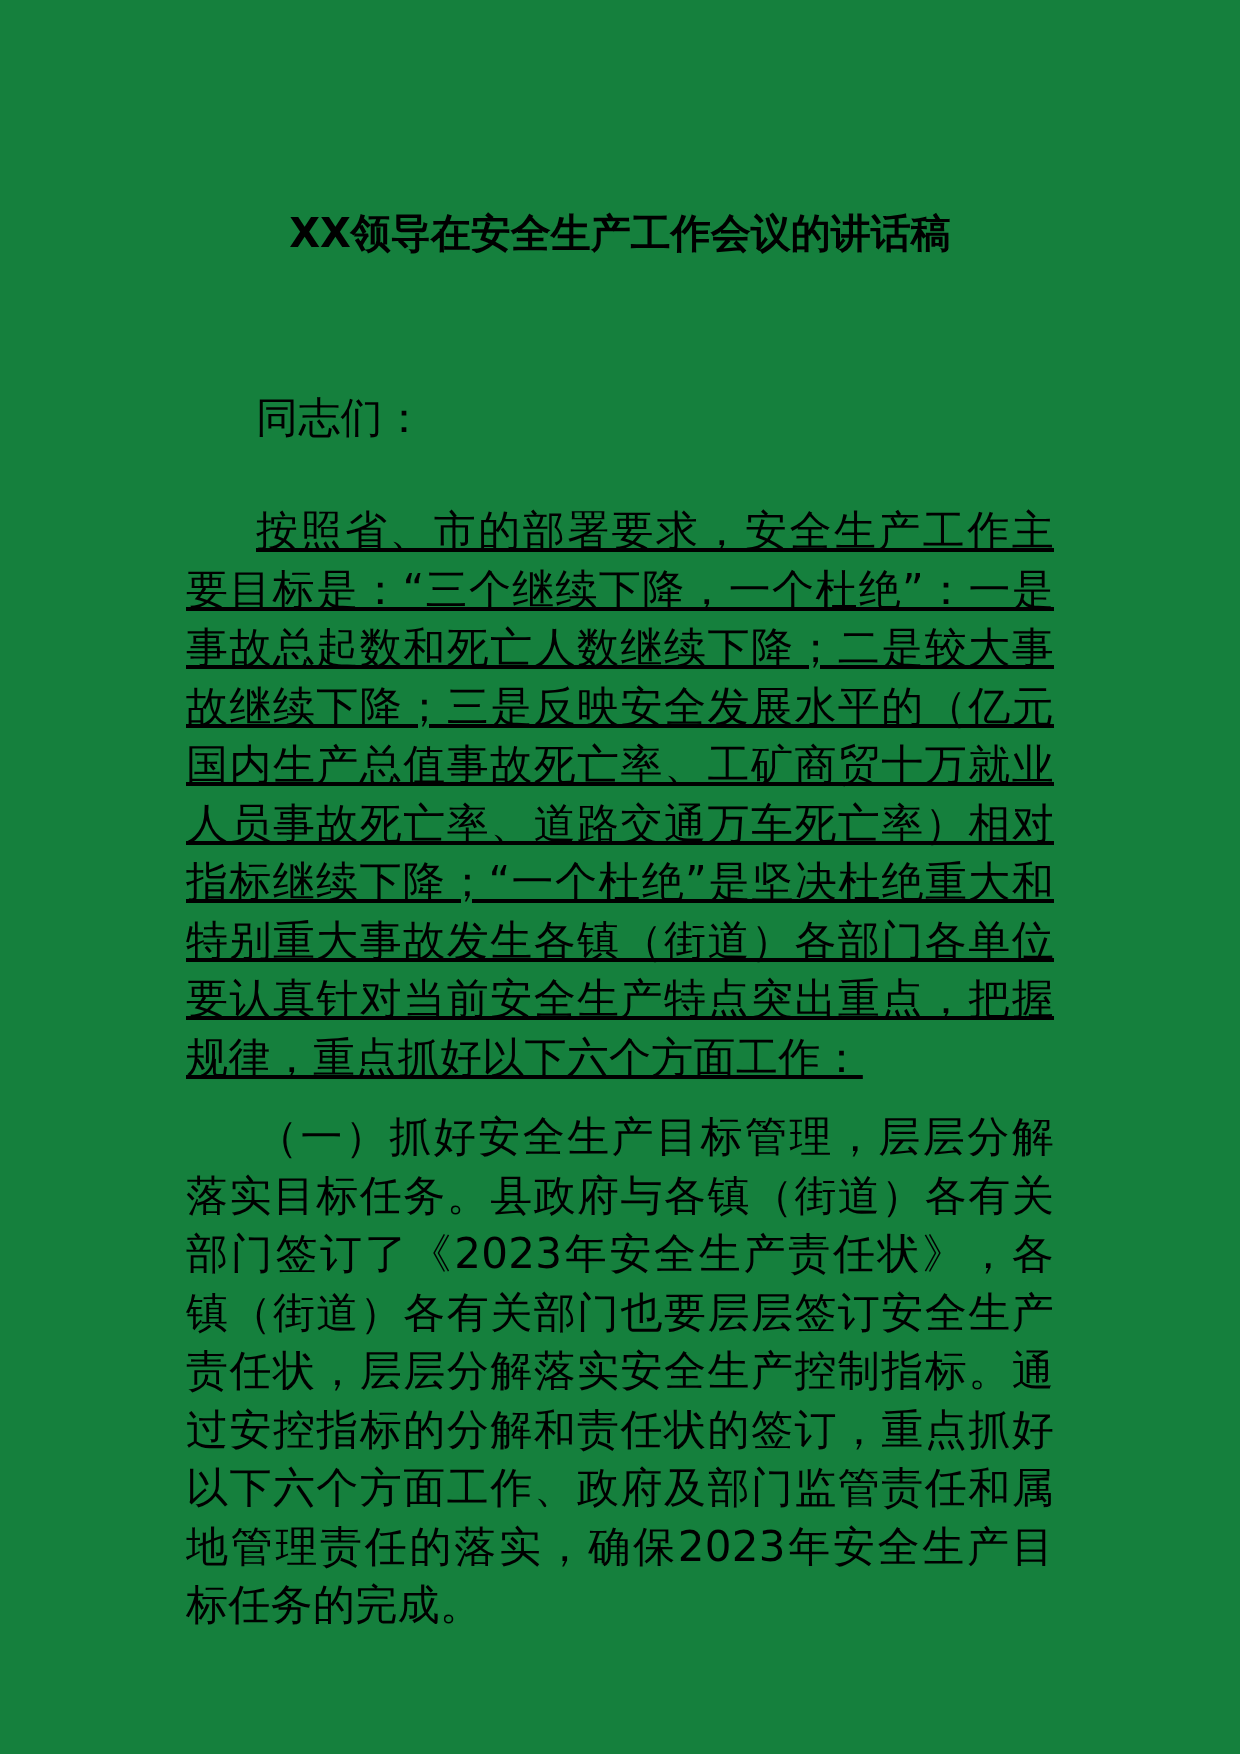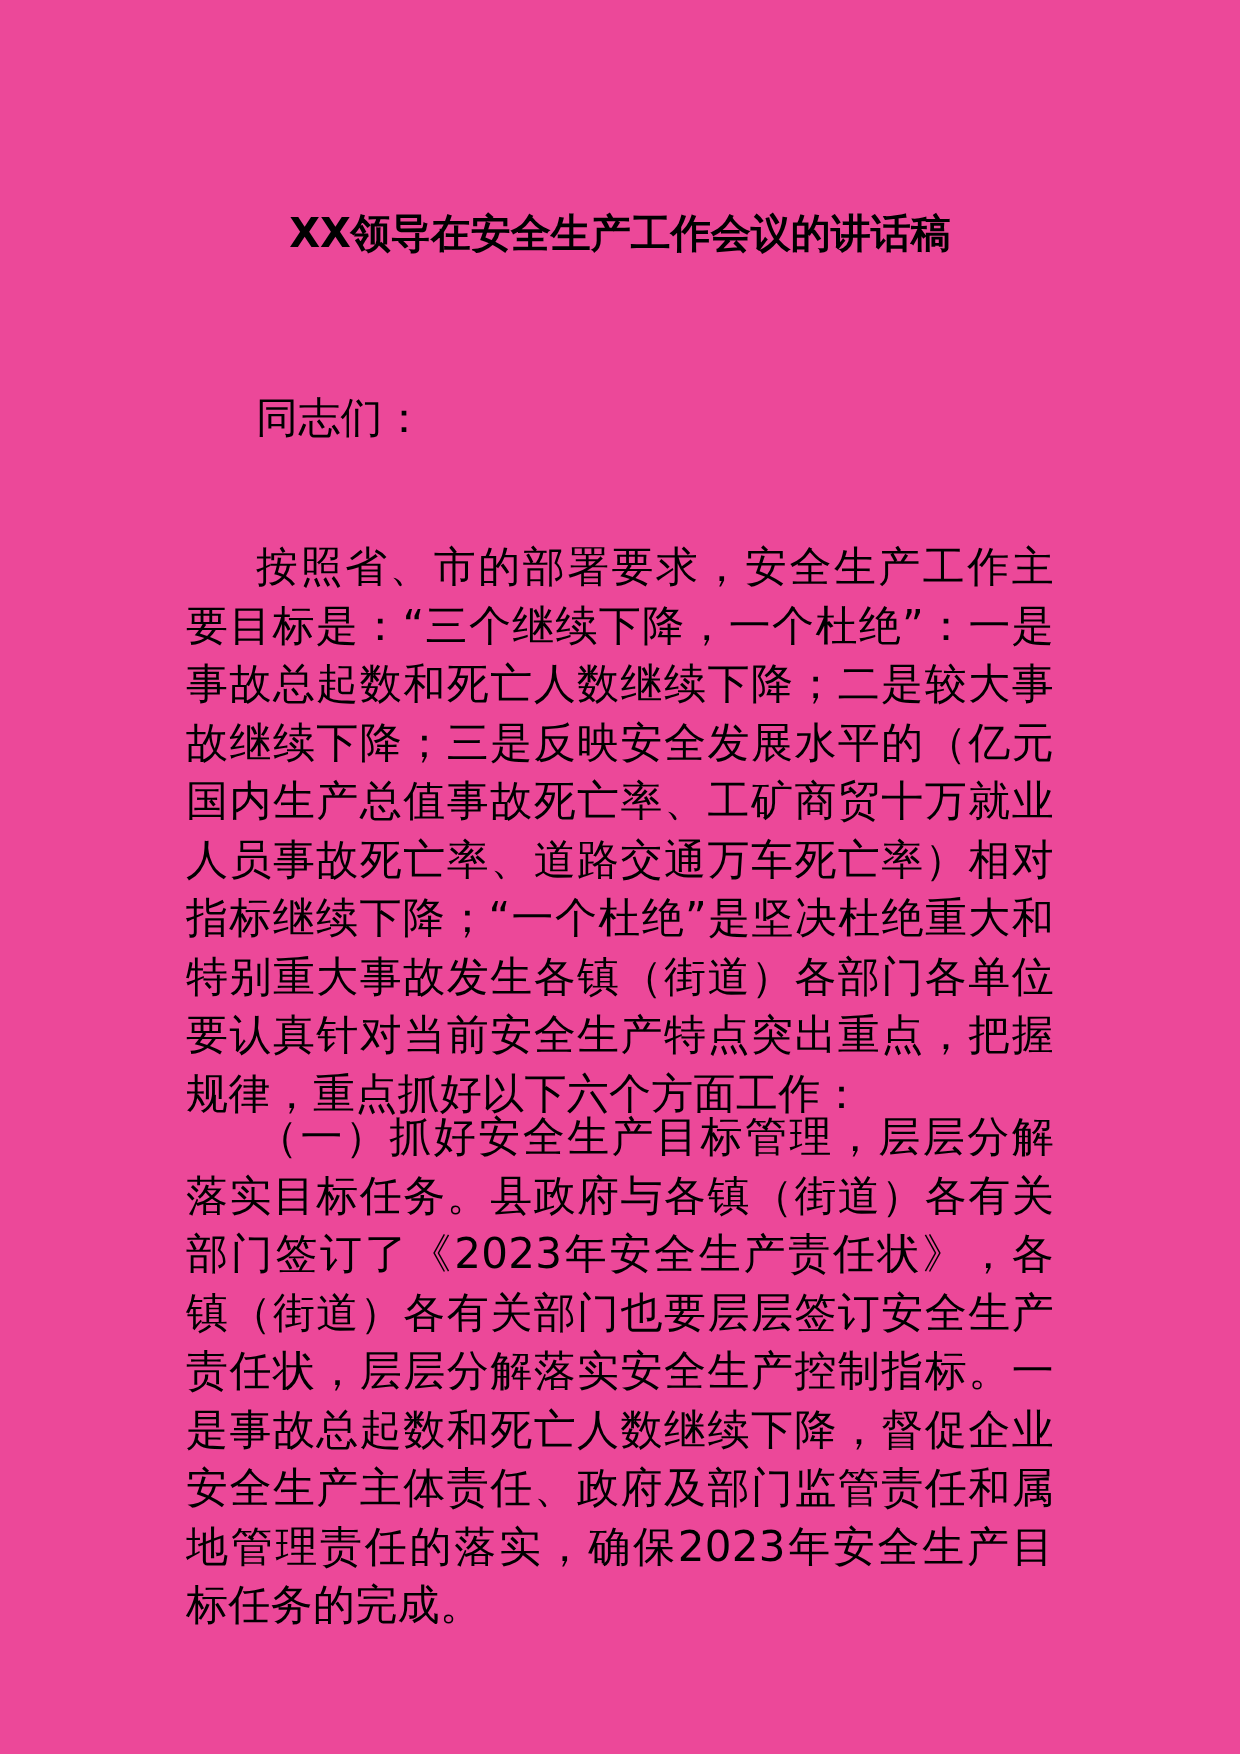--- a/index.html
+++ b/index.html
@@ -14,21 +14,21 @@
       overflow: hidden;
       font-family: "DejaVu Sans", "Liberation Sans", sans-serif;
       color: #000000;
     }
     .page {
       position: absolute;
       left: 0;
       top: 0;
       width: 1240px;
       height: 1754px;
-      background: #ec4899;
+      background: #15803d;
     }
     .title {
       position: absolute;
       left: 0;
       top: 205px;
       width: 1240px;
       text-align: center;
       font-size: 40px;
       font-weight: bold;
       line-height: 56px;
@@ -43,32 +43,33 @@
       text-align: justify;
       text-justify: inter-character;
       word-break: break-all;
       letter-spacing: 0.3px;
     }
     .salutation {
       top: 389px;
       text-indent: 70px;
     }
     .para1 {
-      top: 538px;
+      top: 502px;
       text-indent: 70px;
+      text-decoration: underline;
     }
     .para2 {
       top: 1108px;
       text-indent: 70px;
     }
   </style>
 </head>
 <body>
 
 <div class="page">
   <div class="title">XX领导在安全生产工作会议的讲话稿</div>
 
   <div class="body-text salutation">同志们：</div>
 
   <div class="body-text para1">按照省、市的部署要求，安全生产工作主要目标是：“三个继续下降，一个杜绝”：一是事故总起数和死亡人数继续下降；二是较大事故继续下降；三是反映安全发展水平的（亿元国内生产总值事故死亡率、工矿商贸十万就业人员事故死亡率、道路交通万车死亡率）相对指标继续下降；“一个杜绝”是坚决杜绝重大和特别重大事故发生各镇（街道）各部门各单位要认真针对当前安全生产特点突出重点，把握规律，重点抓好以下六个方面工作：</div>
 
-  <div class="body-text para2">（一）抓好安全生产目标管理，层层分解落实目标任务。县政府与各镇（街道）各有关部门签订了《2023年安全生产责任状》，各镇（街道）各有关部门也要层层签订安全生产责任状，层层分解落实安全生产控制指标。一是事故总起数和死亡人数继续下降，督促企业安全生产主体责任、政府及部门监管责任和属地管理责任的落实，确保2023年安全生产目标任务的完成。</div>
+  <div class="body-text para2">（一）抓好安全生产目标管理，层层分解落实目标任务。县政府与各镇（街道）各有关部门签订了《2023年安全生产责任状》，各镇（街道）各有关部门也要层层签订安全生产责任状，层层分解落实安全生产控制指标。通过安控指标的分解和责任状的签订，重点抓好以下六个方面工作、政府及部门监管责任和属地管理责任的落实，确保2023年安全生产目标任务的完成。</div>
 </div>
 
 </body></html>

